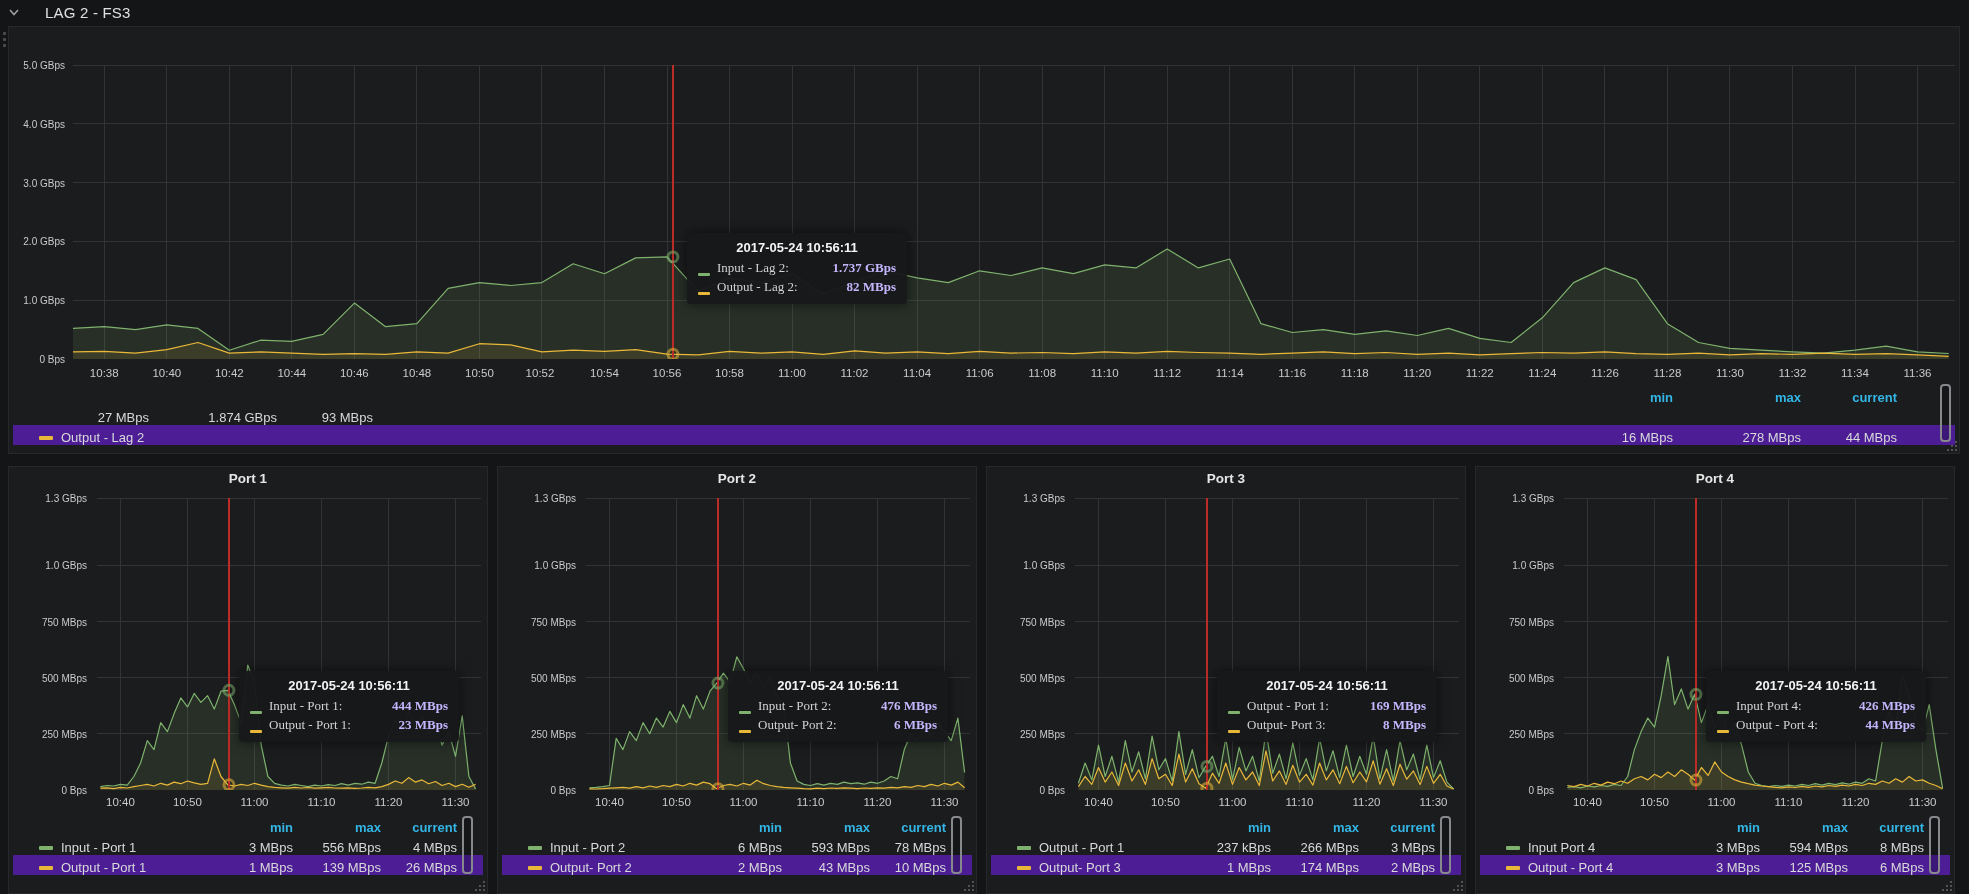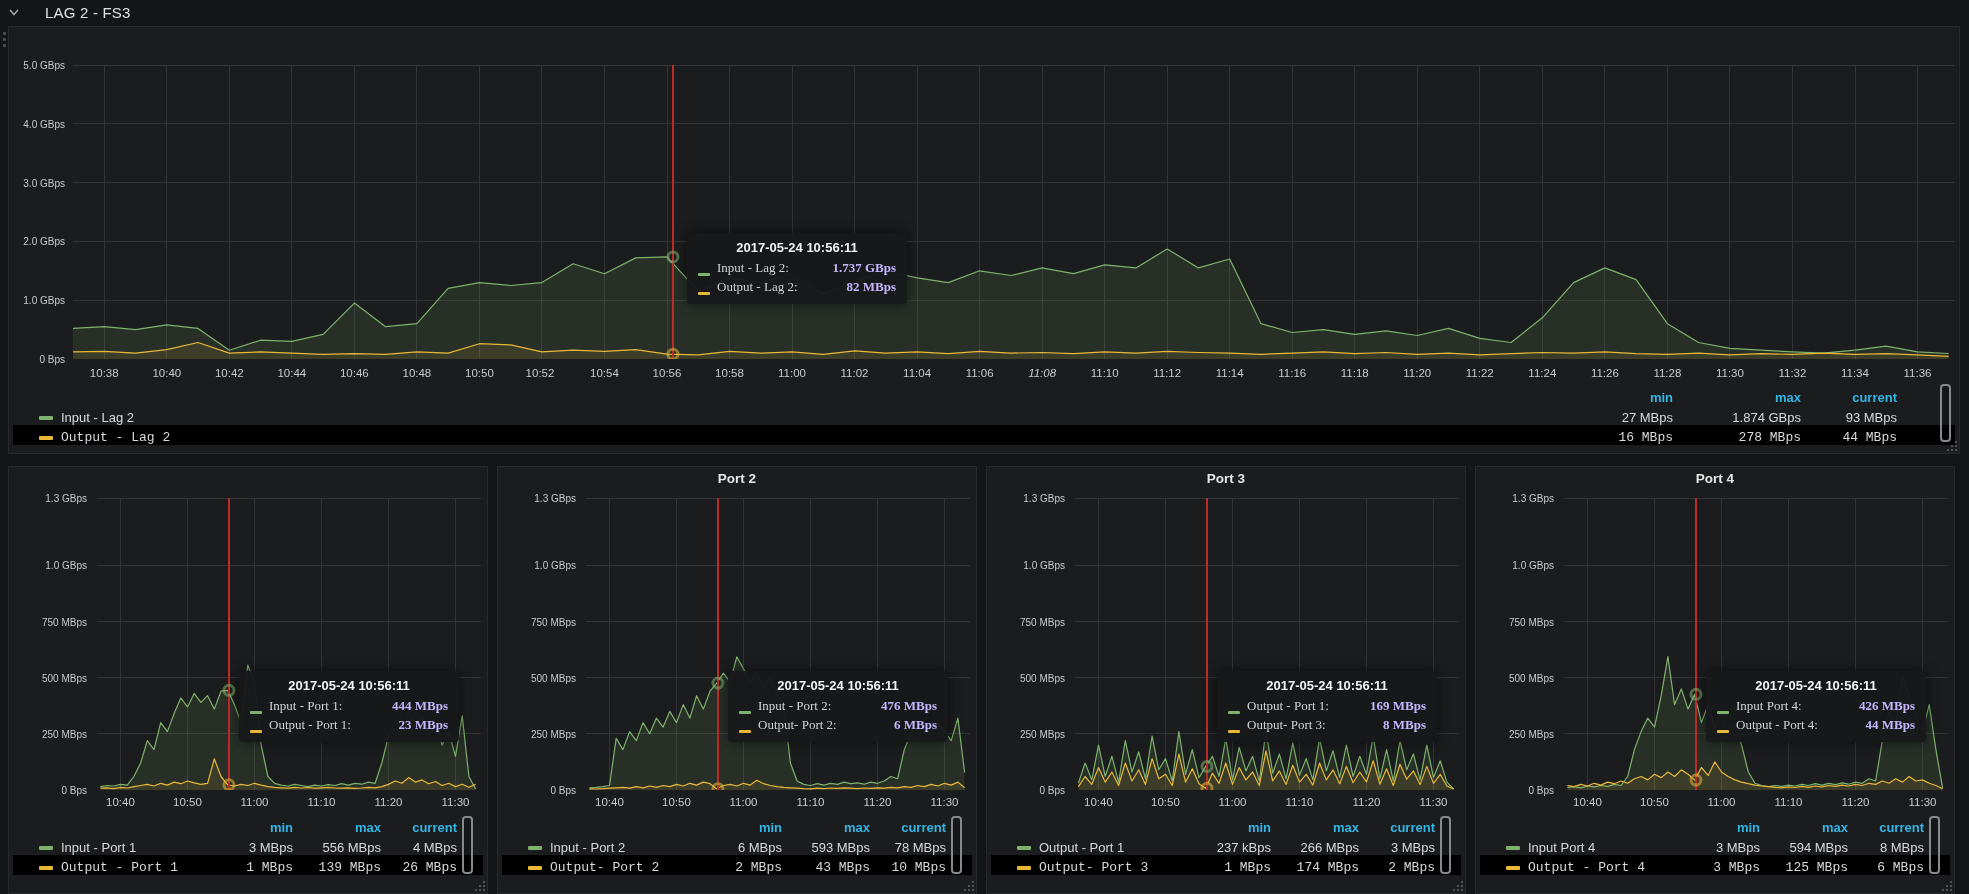--- a/index.html
+++ b/index.html
@@ -44,21 +44,21 @@
   .tt-swatch{width:12px;height:3px;border-radius:1px;flex:0 0 auto;}
   .tt-label{color:#d2d3d4;}
   .tt-value{margin-left:auto;font-weight:700;color:#c4b5fd;padding-left:14px;}
 
   
   .legend{position:absolute;left:4px;right:4px;font-size:13px;}
   #panel-main .legend{top:360px;}
   .port-panel .legend{top:350px;}
   .lg-row{display:flex;align-items:flex-end;height:20px;padding-left:26px;}
   .lg-head{height:18px;font-weight:700;color:#33b5e5;}
-  .lg-hl{background:#000000;font-family:Liberation Mono, monospace;}
+  .lg-hl{background:#4c1d95;}
   .lg-label{display:flex;align-items:center;gap:8px;flex:1;min-width:0;cursor:pointer;color:#d8d9da;}
   .lg-swatch{width:14px;height:4px;border-radius:1px;flex:0 0 auto;}
   .lg-min,.lg-max,.lg-current{text-align:right;white-space:nowrap;}
   #panel-main .lg-min{width:110px}#panel-main .lg-max{width:128px}#panel-main .lg-current{width:96px;margin-right:58px}
   .port-panel .lg-min{width:80px}.port-panel .lg-max{width:88px}.port-panel .lg-current{width:76px;margin-right:26px}
 
   .legend-scrollbar{position:absolute;width:7px;height:54px;border:2px solid #87898d;border-radius:4px;background:rgba(0,0,0,.2);cursor:pointer;}
   #panel-main .legend-scrollbar{right:4px;top:-3px;}
   .port-panel .legend-scrollbar{right:10px;top:-1px;}
 
@@ -148,21 +148,21 @@
           <div class="xtick" style="left: 343.887px;">10:48</div>
           <div class="xtick" style="left: 406.412px;">10:50</div>
           <div class="xtick" style="left: 467px;">10:52</div>
           <div class="xtick" style="left: 531.462px;">10:54</div>
           <div class="xtick" style="left: 593.987px;">10:56</div>
           <div class="xtick" style="left: 656.512px;">10:58</div>
           <div class="xtick" style="left: 719.037px;">11:00</div>
           <div class="xtick" style="left: 781.561px;">11:02</div>
           <div class="xtick" style="left: 844.086px;">11:04</div>
           <div class="xtick" style="left: 906.611px;">11:06</div>
-          <div class="xtick" style="left: 969.136px; font-style: italic;">11:08</div>
+          <div class="xtick" style="left: 969.136px;">11:08</div>
           <div class="xtick" style="left: 1031.66px;">11:10</div>
           <div class="xtick" style="left: 1094.19px;">11:12</div>
           <div class="xtick" style="left: 1156.71px;">11:14</div>
           <div class="xtick" style="left: 1219.24px;">11:16</div>
           <div class="xtick" style="left: 1281.76px;">11:18</div>
           <div class="xtick" style="left: 1344.29px;">11:20</div>
           <div class="xtick" style="left: 1406.81px;">11:22</div>
           <div class="xtick" style="left: 1469.34px;">11:24</div>
           <div class="xtick" style="left: 1531.86px;">11:26</div>
           <div class="xtick" style="left: 1594.39px;">11:28</div>
@@ -186,24 +186,20 @@
       </div>
     </div>
     <div class="legend">
       <div class="lg-row lg-head">
         <span class="lg-label"></span>
         <span class="lg-min">min</span>
         <span class="lg-max">max</span>
         <span class="lg-current">current</span>
       </div>
       <div class="lg-row">
-        <span class="lg-label">
-            <i class="lg-swatch" style="background: rgb(126, 178, 109);"></i>
-            <span>Input - Lag 2</span>
-          </span>
         <span class="lg-min">27 MBps</span>
         <span class="lg-max">1.874 GBps</span>
         <span class="lg-current">93 MBps</span>
       </div>
       <div class="lg-row lg-hl">
         <span class="lg-label">
             <i class="lg-swatch" style="background: rgb(234, 184, 57);"></i>
             <span>Output - Lag 2</span>
           </span>
         <span class="lg-min">16 MBps</span>
@@ -218,20 +214,21 @@
           <circle cx="7" cy="7" r="1.1"></circle>
           <circle cx="11" cy="7" r="1.1"></circle>
           <circle cx="3" cy="11" r="1.1"></circle>
           <circle cx="7" cy="11" r="1.1"></circle>
           <circle cx="11" cy="11" r="1.1"></circle>
         </g>
       </svg>
   </div>
 
   <div class="panel port-panel" id="panel-p1">
+    <div class="panel-title">Port 1</div>
     <div class="chart port-chart">
       <div class="yaxis">
           <div class="ytick" style="top: 0px;">1.3 GBps</div>
           <div class="ytick" style="top: 67.3846px;">1.0 GBps</div>
           <div class="ytick" style="top: 123.538px;">750 MBps</div>
           <div class="ytick" style="top: 179.692px;">500 MBps</div>
           <div class="ytick" style="top: 235.846px;">250 MBps</div>
           <div class="ytick" style="top: 292px;">0 Bps</div>
         </div>
       <div class="plot">

